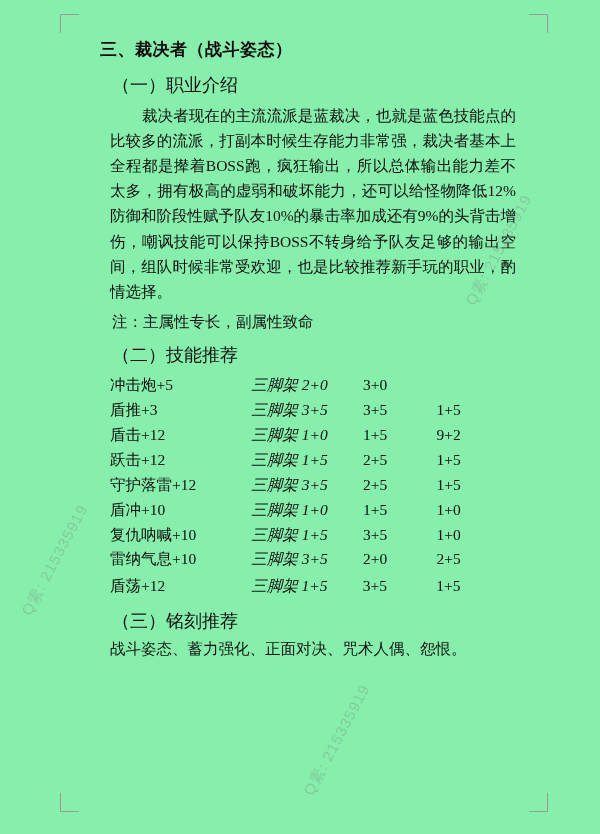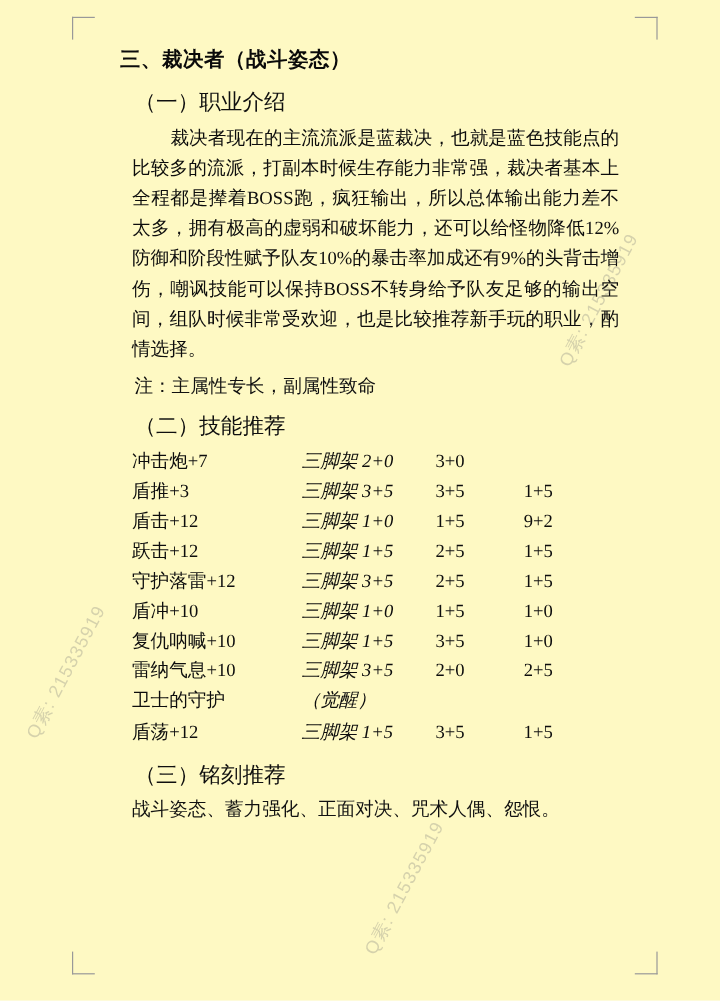--- a/index.html
+++ b/index.html
@@ -9,21 +9,21 @@
   }
   body {
     font-family: "Liberation Serif", "DejaVu Serif", serif;
     color: #111111;
   }
   #page {
     position: relative;
     width: 600px;
     height: 834px;
     overflow: hidden;
-    background: #fef9c3;
+    background: #86efac;
   }
 
   
   .crop {
     position: absolute;
     width: 18px;
     height: 18px;
     border-color: #999;
     border-style: solid;
     border-width: 0;
@@ -139,21 +139,21 @@
 
     <p class="para">裁决者现在的主流流派是蓝裁决，也就是蓝色技能点的比较多的流派，打副本时候生存能力非常强，裁决者基本上全程都是撵着BOSS跑，疯狂输出，所以总体输出能力差不太多，拥有极高的虚弱和破坏能力，还可以给怪物降低12%防御和阶段性赋予队友10%的暴击率加成还有9%的头背击增伤，嘲讽技能可以保持BOSS不转身给予队友足够的输出空间，组队时候非常受欢迎，也是比较推荐新手玩的职业，酌情选择。</p>
 
     <div class="note">注：主属性专长，副属性致命</div>
 
     <div class="subheading">（二）技能推荐</div>
 
     <table class="skill-table">
       <tbody>
         <tr>
-          <td class="c-name">冲击炮+7</td>
+          <td class="c-name">冲击炮+5</td>
           <td class="c-tri">三脚架 2+0</td>
           <td class="c-v1">3+0</td>
           <td class="c-v2"></td>
         </tr>
         <tr>
           <td class="c-name">盾推+3</td>
           <td class="c-tri">三脚架 3+5</td>
           <td class="c-v1">3+5</td>
           <td class="c-v2">1+5</td>
         </tr>
@@ -186,26 +186,20 @@
           <td class="c-tri">三脚架 1+5</td>
           <td class="c-v1">3+5</td>
           <td class="c-v2">1+0</td>
         </tr>
         <tr>
           <td class="c-name">雷纳气息+10</td>
           <td class="c-tri">三脚架 3+5</td>
           <td class="c-v1">2+0</td>
           <td class="c-v2">2+5</td>
         </tr>
-        <tr>
-          <td class="c-name">卫士的守护</td>
-          <td class="c-tri">（觉醒）</td>
-          <td class="c-v1"></td>
-          <td class="c-v2"></td>
-        </tr>
       </tbody>
     </table>
 
 
     <table class="skill-table">
       <tbody>
         <tr>
           <td class="c-name">盾荡+12</td>
           <td class="c-tri">三脚架 1+5</td>
           <td class="c-v1">3+5</td>

